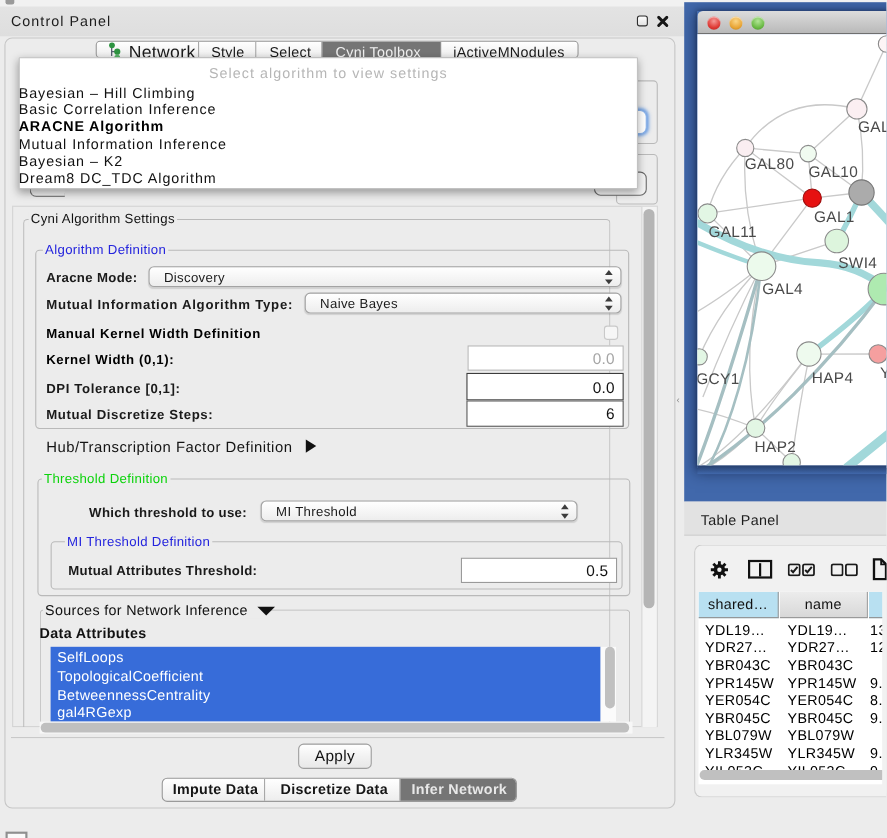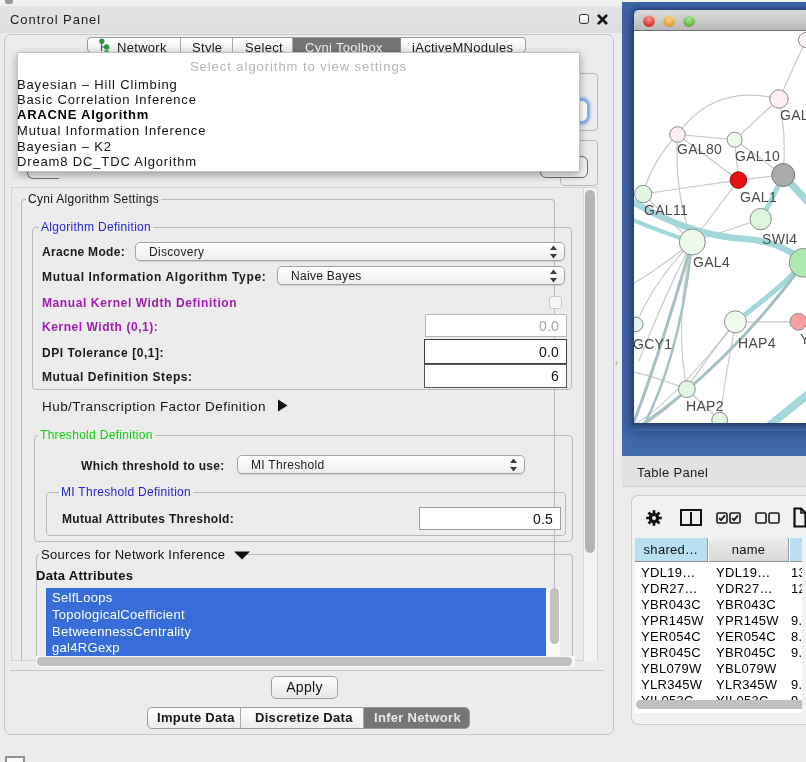--- a/index.html
+++ b/index.html
@@ -1,21 +1,21 @@
 <!DOCTYPE html>
 <html><head>
 <meta charset="utf-8">
 <style>
 * { margin:0; padding:0; box-sizing:border-box; }
 html,body { width:806px; height:762px; overflow:hidden; }
 body { font-family:"Liberation Sans", sans-serif; background:#ececec; position:relative; letter-spacing:0.3px; }
 .abs { position:absolute; }
 .lbl { font-size:12px; color:#1a1a1a; white-space:nowrap; }
 .bold { font-weight:bold; }
-.gray { color:#a21caf; }
+.gray { color:#000000; }
 .combo {
   position:absolute; border:1px solid #a3a3a3; border-radius:5px;
   background:linear-gradient(#ffffff, #f7f7f7 45%, #ededed);
   box-shadow:0 1px 1px rgba(0,0,0,0.12);
   font-size:12px; color:#1a1a1a;
 }
 .combo .ctext { position:absolute; left:13px; top:50%; transform:translateY(-50%); white-space:nowrap; }
 .combo .arrows { position:absolute; right:6px; top:50%; transform:translateY(-50%); width:9px; height:14px; }
 .field { position:absolute; background:#ffffff; font-size:14px; color:#111; text-align:right; }
 .field span { position:absolute; right:7px; top:50%; transform:translateY(-50%); letter-spacing:0.2px; }
@@ -42,21 +42,21 @@
   <div style="position:absolute;left:93px;top:0;width:52px;height:16px;border-right:1px solid #a8a8a8;"></div>
   <div style="position:absolute;left:145px;top:0;width:60px;height:16px;border-right:1px solid #a8a8a8;"></div>
   <div style="position:absolute;left:205px;top:0;width:108px;height:16px;background:#757575;border-right:1px solid #8d8d8d;"></div>
 </div>
 <svg class="abs" style="left:98px;top:38px;" width="13" height="15" viewBox="0 0 13 15">
   <path d="M3.5,4 L3.5,13 M3.5,9 L7.5,9" stroke="#56606e" stroke-width="1.2" fill="none"></path>
   <circle cx="3.8" cy="3.2" r="2.6" fill="#2e9441"></circle>
   <circle cx="8.6" cy="9" r="2.8" fill="#2e9441"></circle>
   <circle cx="8.6" cy="14.3" r="2.6" fill="#57b267"></circle>
 </svg>
-<div class="abs" style="left:117px;top:39.5px;font-size:13px;color:#1a1a1a;">Network</div>
+<div class="abs" style="left:117px;top:39.5px;font-size:16px;color:#1a1a1a;">Network</div>
 <div class="abs" style="left:192px;top:39.5px;font-size:13px;color:#1a1a1a;">Style</div>
 <div class="abs" style="left:245px;top:39.5px;font-size:13px;color:#1a1a1a;">Select</div>
 <div class="abs" style="left:305px;top:39.5px;font-size:13px;color:#f2f2f2;">Cyni Toolbox</div>
 <div class="abs" style="left:412px;top:39.5px;font-size:13px;color:#1a1a1a;">jActiveMNodules</div>
 
 <div class="abs" style="left:560px;top:73px;width:38px;height:58px;border:1px solid #b9b9b9;border-radius:4px;"></div>
 <div class="abs" style="left:566px;top:100px;width:22px;height:22px;border-radius:6px;background:#fff;border:1px solid #8ab2e8;box-shadow:0 0 3px 1.5px rgba(92,148,226,0.85);"></div>
 <div class="abs" style="left:560px;top:140px;width:38px;height:46px;border:1px solid #b9b9b9;border-radius:4px;"></div>
 <div class="abs" style="left:540px;top:156px;width:48px;height:22px;border-radius:6px;background:#f4f4f4;border:1px solid #6a6a6a;"></div>
 <div class="abs" style="left:27px;top:171px;width:32px;height:8px;border:1px solid #757575;border-top:none;border-right:none;border-radius:0 0 0 6px;background:#f0f0f0;"></div>
@@ -89,21 +89,21 @@
 <div class="abs lbl bold gray" style="left:42px;top:296px;letter-spacing:0.6px;">Manual Kernel Width Definition</div>
 <div class="abs" style="left:549px;top:296px;width:13px;height:13px;border:1px solid #c9c9c9;border-radius:3px;background:#f6f6f6;"></div>
 <div class="abs lbl bold gray" style="left:42px;top:320px;letter-spacing:0.55px;">Kernel Width (0,1):</div>
 <div class="field" style="left:425px;top:314px;width:142px;height:23px;border:1px solid #b5b5b5;">
     <span style="color:#a5a5a5;">0.0</span>
   </div>
 <div class="abs lbl bold" style="left:42px;top:346px;letter-spacing:0.55px;">DPI Tolerance [0,1]:</div>
 <div class="field" style="left:424px;top:339px;width:143px;height:25px;border:1.5px solid #3c3c3c;">
     <span>0.0</span>
   </div>
-<div class="abs lbl bold" style="left:42px;top:370px;letter-spacing:0.55px;">Mutual Definition Steps:</div>
+<div class="abs lbl bold" style="left:42px;top:370px;letter-spacing:0.55px;">Mutual Discretize Steps:</div>
 <div class="field" style="left:424px;top:364px;width:143px;height:24px;border:1px solid #565656;">
     <span>6</span>
   </div>
 
 <div class="abs" style="left:42px;top:399px;font-size:13.5px;letter-spacing:0.45px;color:#141414;white-space:nowrap;">Hub/Transcription Factor Definition</div>
 <svg class="abs" style="left:277px;top:399px;" width="11" height="13" viewBox="0 0 11 13">
     <path d="M1,0.5 L10.5,6.5 L1,12.5 Z" fill="#111"></path>
   </svg>
 
 <div class="grp" style="left:34px;top:435px;width:539px;height:107px;">

